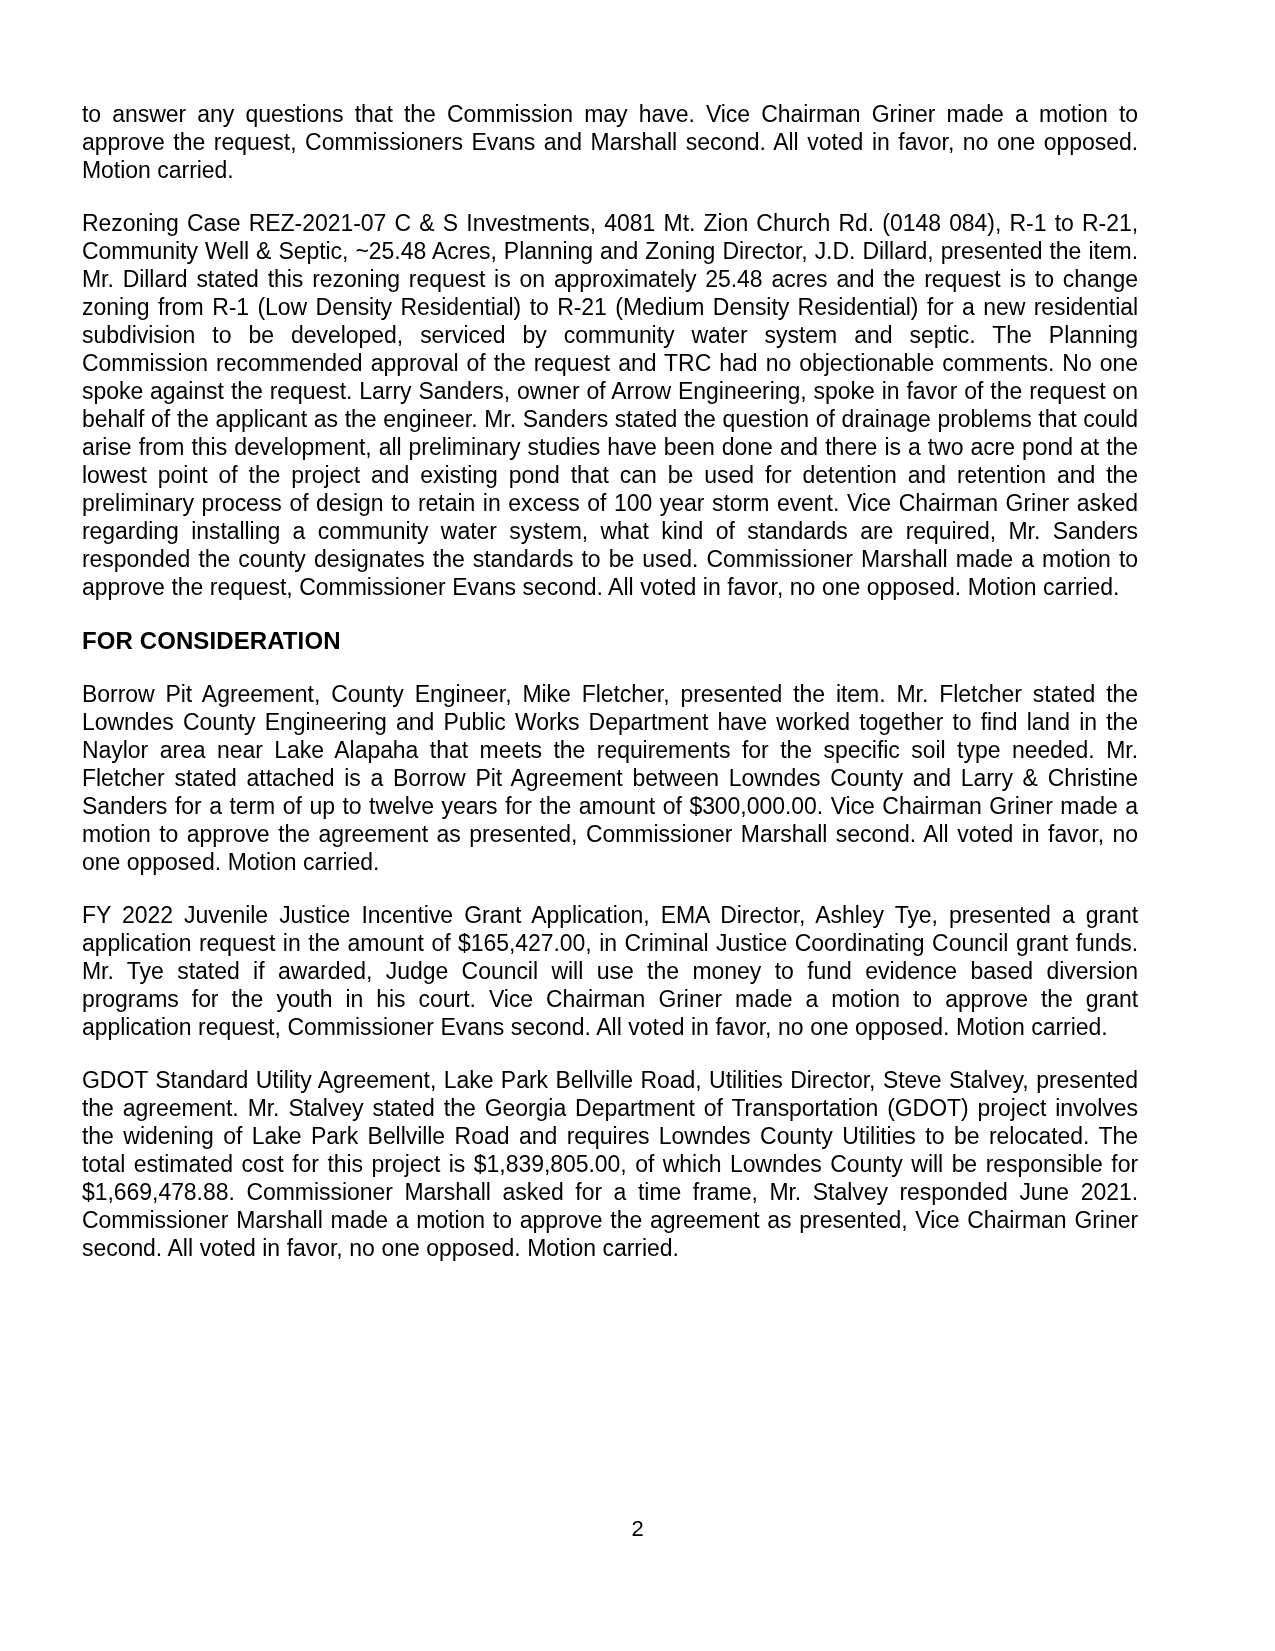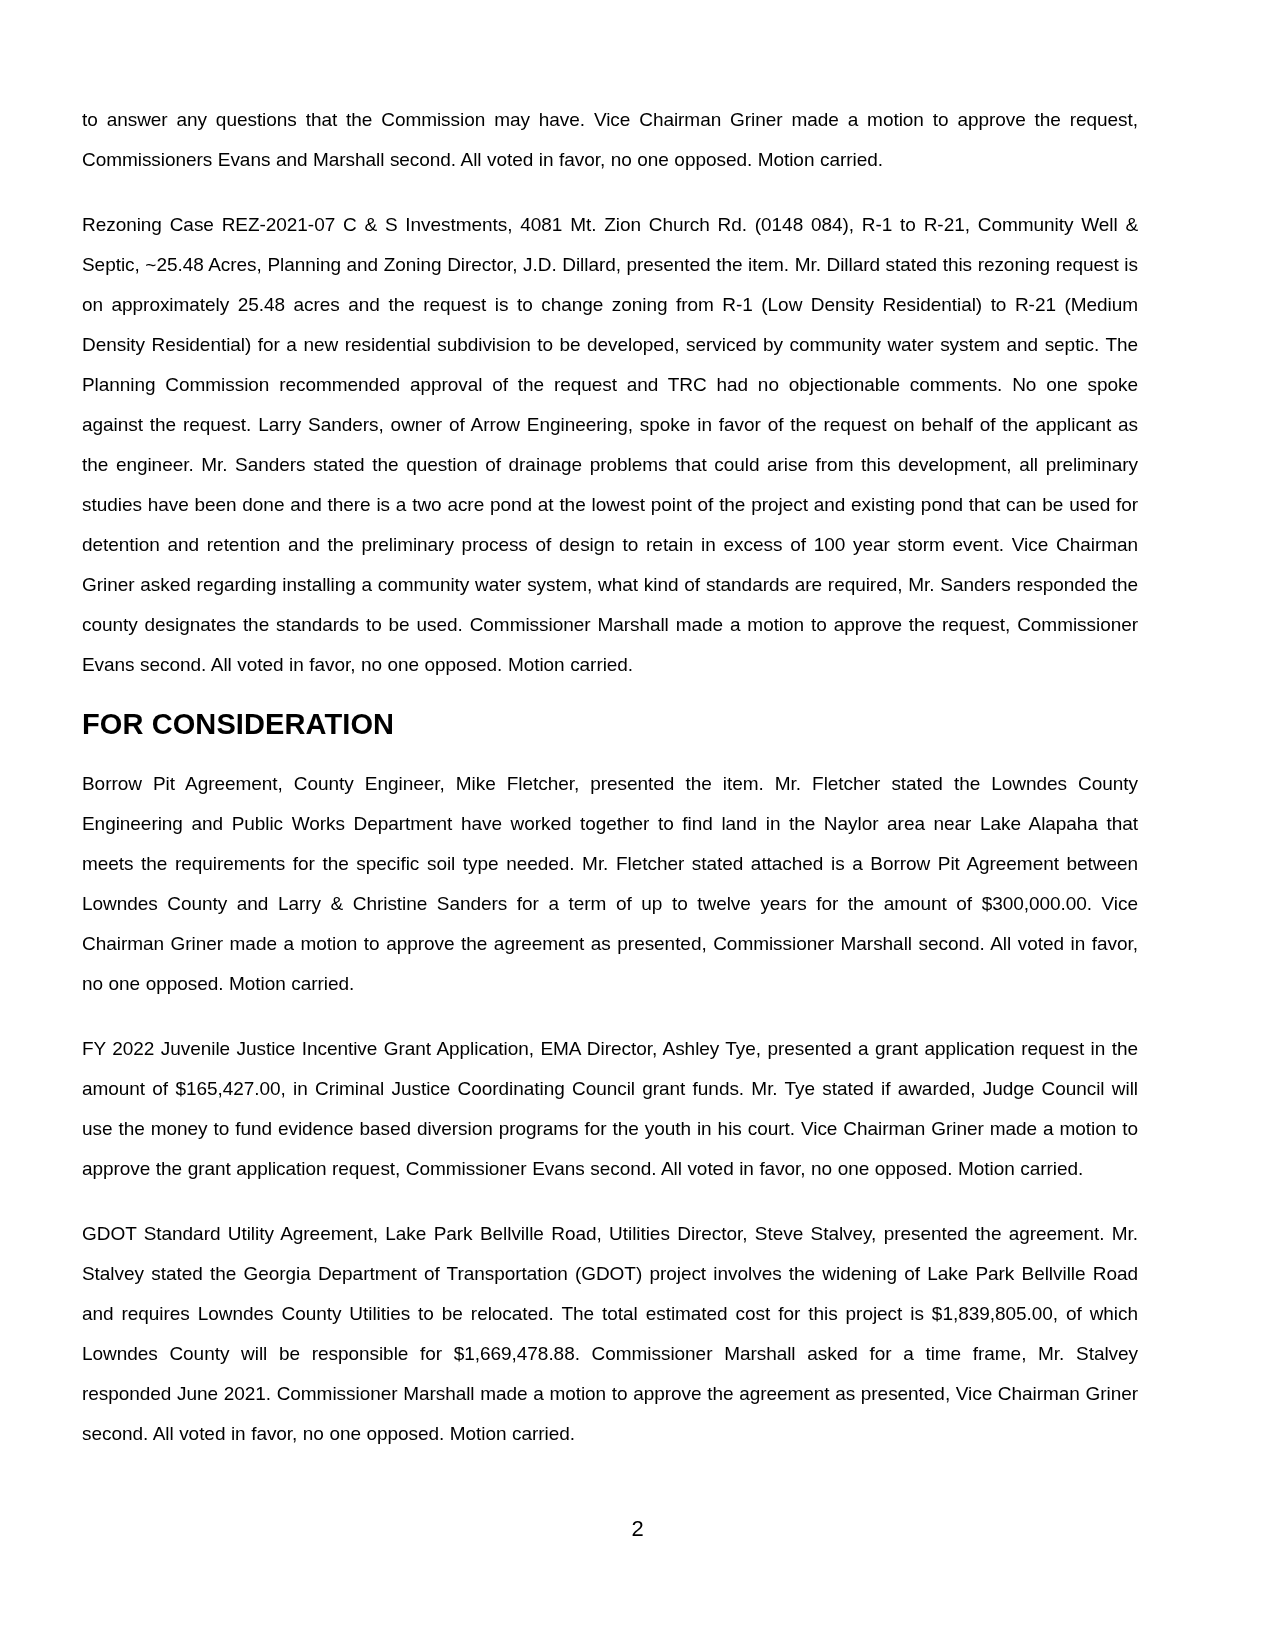--- a/index.html
+++ b/index.html
@@ -18,36 +18,36 @@
     background: #ffffff;
     box-sizing: border-box;
     padding: 100px 137px 0 82px;
     overflow: hidden;
   }
   .doc-body {
     width: 1056px;
   }
   p.para {
     margin: 0 0 25px 0;
-    font-size: 19px;
-    line-height: 40px;
+    font-size: 23px;
+    line-height: 28px;
     text-align: justify;
     text-justify: inter-word;
     letter-spacing: -0.05px;
     word-spacing: 0.3px;
   }
   p.para:last-child {
     margin-bottom: 12px;
   }
   .lead {
     font-weight: normal;
   }
   h2.section-heading {
     margin: 0 0 25px 0;
-    font-size: 29px;
+    font-size: 24px;
     line-height: 29.3px;
     font-weight: bold;
     text-align: left;
     letter-spacing: 0.1px;
   }
   .spacer-top {
     margin-top: 34px;
   }
   .page-number {
     position: absolute;

